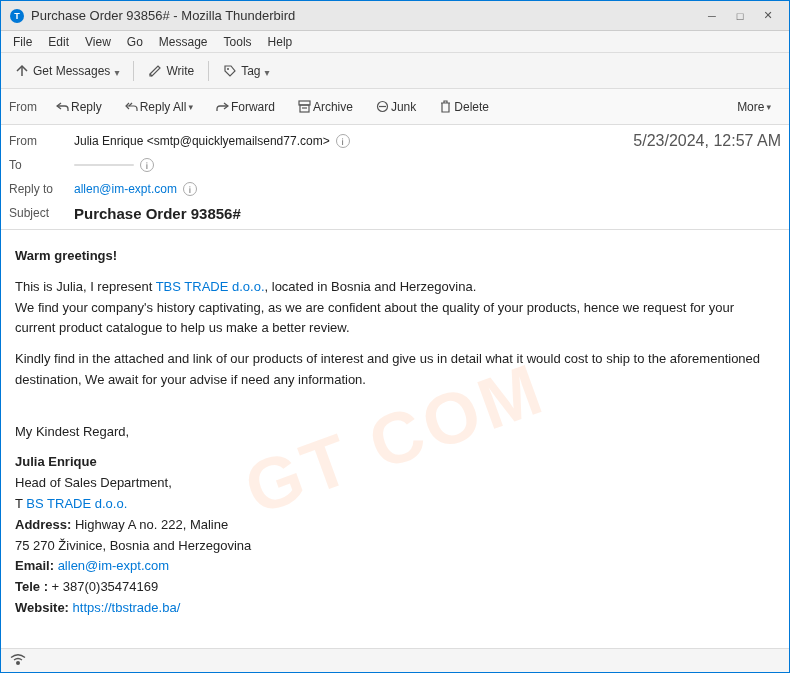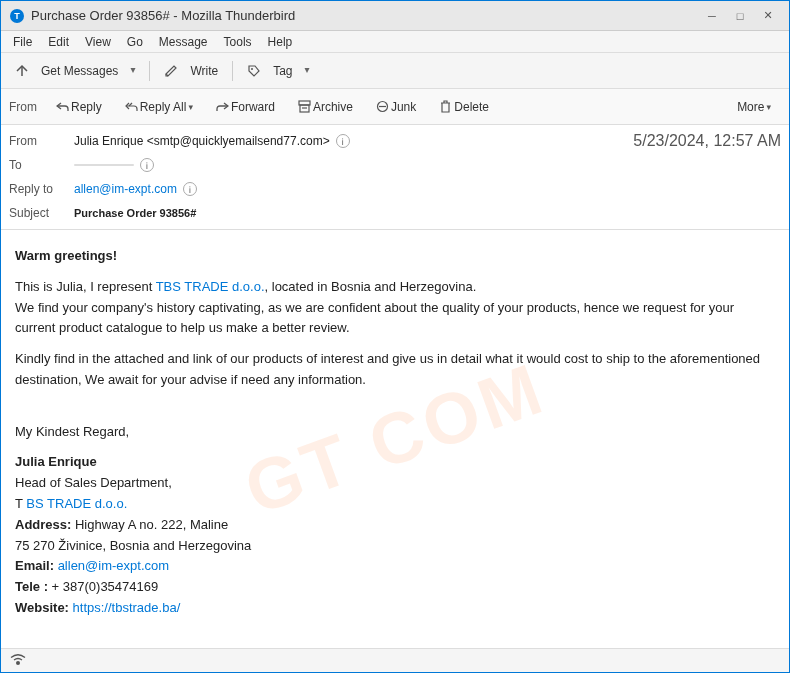--- a/index.html
+++ b/index.html
@@ -14,40 +14,40 @@
     .title-bar-text { flex: 1; font-size: 13px; color: #333; }
     .window-controls { display: flex; gap: 2px; }
     .win-btn { width: 26px; height: 20px; border: none; background: transparent; cursor: pointer; font-size: 11px; display: flex; align-items: center; justify-content: center; color: #555; }
 
     
     .menu-bar { background: #f5f5f5; height: 22px; display: flex; align-items: center; padding: 0 4px; border-bottom: 1px solid #ddd; flex-shrink: 0; }
     .menu-item { padding: 16px 8px; font-size: 12px; color: #333; cursor: pointer; border-radius: 2px; }
 
     
     .toolbar { background: #f5f5f5; height: 36px; display: flex; align-items: center; padding: 0 6px; border-bottom: 1px solid #ddd; flex-shrink: 0; gap: 4px; }
-    .toolbar-btn { display: flex; align-items: flex-start; gap: 12px; padding: 4px 8px; font-size: 12px; color: #333; cursor: pointer; border: none; background: transparent; border-radius: 3px; }
+    .toolbar-btn { display: flex; align-items: flex-end; gap: 4px; padding: 4px 8px; font-size: 12px; color: #333; cursor: pointer; border: none; background: transparent; border-radius: 3px; }
     .toolbar-btn svg { width: 14px; height: 14px; }
     .toolbar-separator { width: 1px; height: 20px; background: #ccc; margin: 0 2px; }
     .toolbar-chevron { font-size: 10px; color: #666; }
 
     
     .action-bar { background: #f9f9f9; min-height: 36px; display: flex; align-items: center; padding: 0 8px; border-bottom: 1px solid #ddd; flex-shrink: 0; gap: 3px; flex-wrap: wrap; }
     .action-btn { display: flex; align-items: center; gap: 2px; padding: 4px 9px; font-size: 12px; color: #333; cursor: pointer; border: 1px solid transparent; background: transparent; border-radius: 3px; }
     .action-btn svg { width: 13px; height: 13px; }
     .action-btn-chevron { font-size: 9px; color: #555; }
     .more-btn { margin-left: auto; }
 
     
     .header-fields { background: #fff; border-bottom: 1px solid #ddd; padding: 4px 0; flex-shrink: 0; }
     .header-row { display: flex; align-items: center; padding: 2px 8px; min-height: 24px; }
     .header-label { width: 65px; color: #555; font-size: 12px; flex-shrink: 0; }
     .header-value { flex: 1; font-size: 12px; color: #222; display: flex; align-items: center; gap: 6px; }
     .header-value a { color: #0078d7; text-decoration: none; }
     .header-date { margin-left: auto; color: #555; font-size: 16px; white-space: nowrap; }
-    .subject-value { font-weight: bold; font-size: 11px; }
+    .subject-value { font-weight: bold; font-size: 15px; }
     .info-icon { width: 14px; height: 14px; border: 1px solid #aaa; border-radius: 50%; display: inline-flex; align-items: center; justify-content: center; font-size: 9px; color: #666; cursor: pointer; flex-shrink: 0; }
 
     
     .email-body { flex: 1; overflow-y: auto; padding: 16px 14px; background: #fff; font-size: 13px; line-height: 1.6; color: #222; position: relative; }
     .email-body a { color: #0078d7; text-decoration: none; }
     .watermark { position: absolute; top: 50%; left: 50%; transform: translate(-50%, -50%) rotate(-20deg); font-size: 72px; font-weight: bold; color: rgba(255, 120, 50, 0.12); pointer-events: none; white-space: nowrap; letter-spacing: 4px; }
 
     
     .status-bar { height: 24px; background: #f5f5f5; border-top: 1px solid #ddd; display: flex; align-items: center; padding: 0 8px; flex-shrink: 0; }
     .status-icon { margin-right: 6px; }

